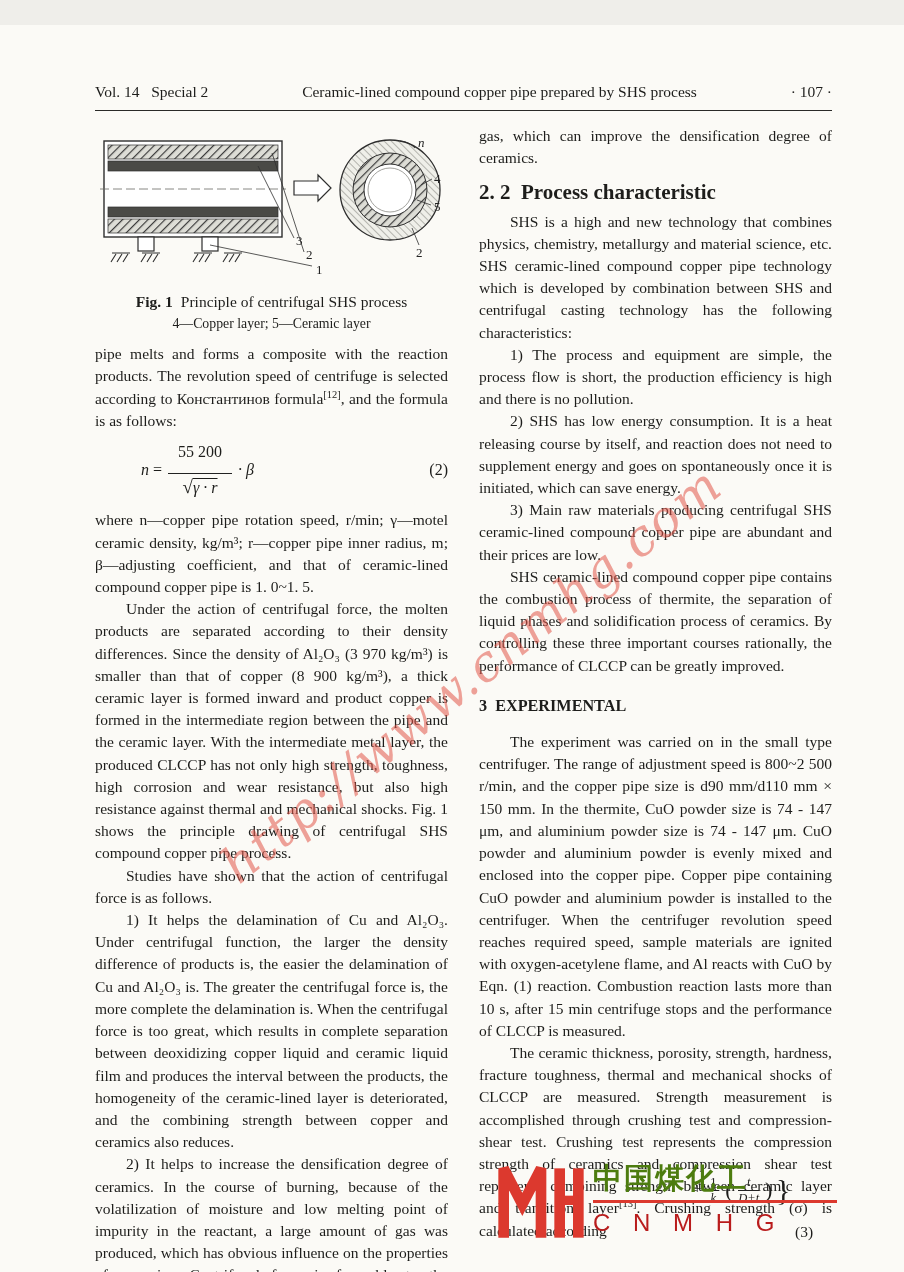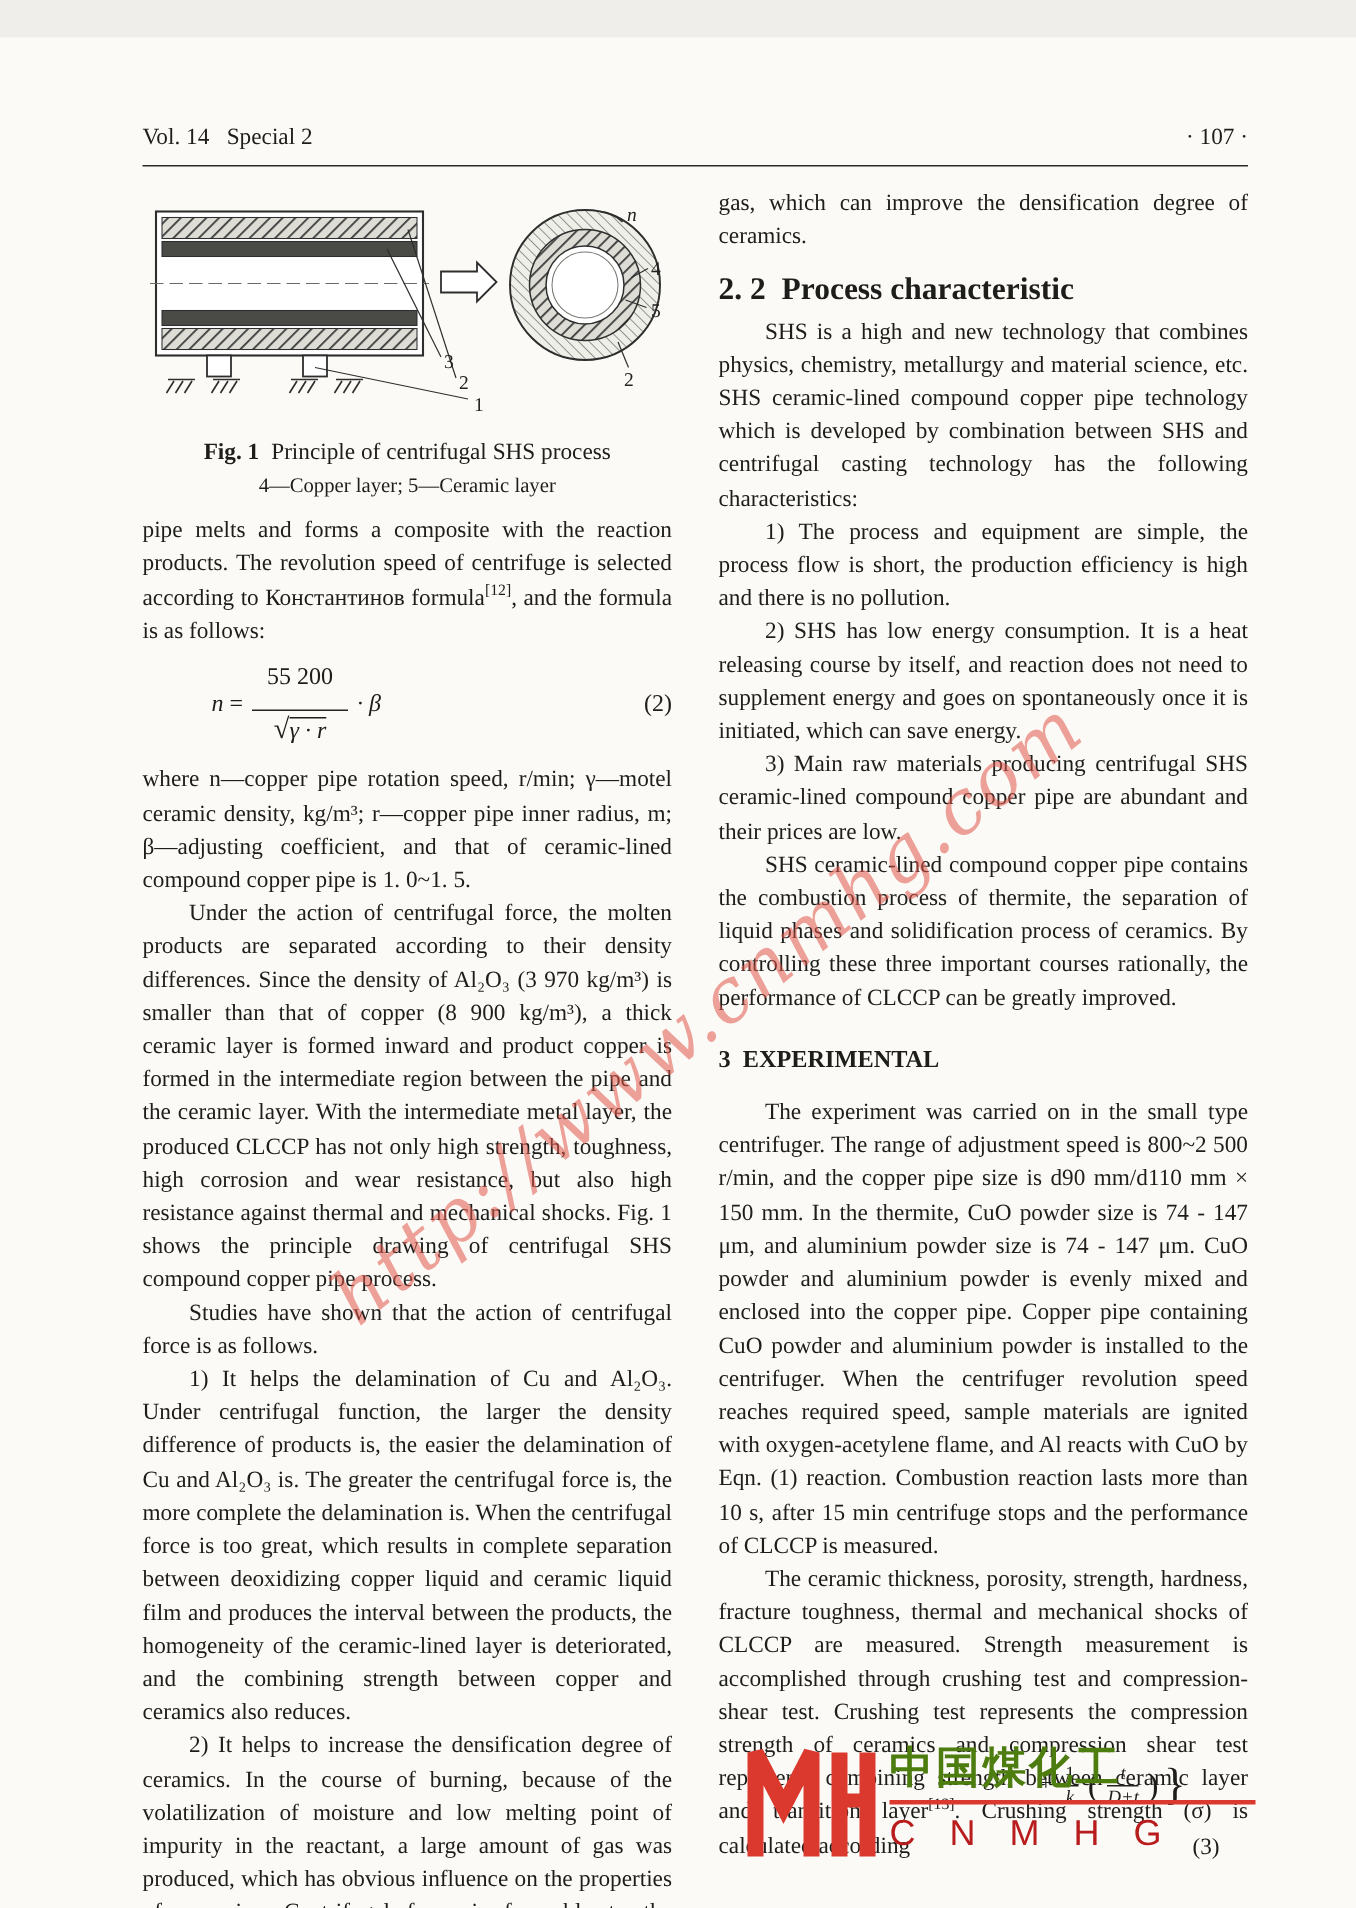--- a/index.html
+++ b/index.html
@@ -59,20 +59,21 @@
 
   svg text { font-family:"Liberation Serif", serif; }
 </style>
 </head>
 <body>
 
 <div class="page">
 
   <header class="header">
     <span class="pre">Vol. 14   Special 2</span>
+    <span>Ceramic-lined compound copper pipe prepared by SHS process</span>
     <span>· 107 ·</span>
   </header>
 
   <div class="columns">
 
     <div class="col">
 
       <div class="figure-block">
         <svg class="fig-svg" width="348" height="150" viewBox="0 0 348 150">
           <defs>

